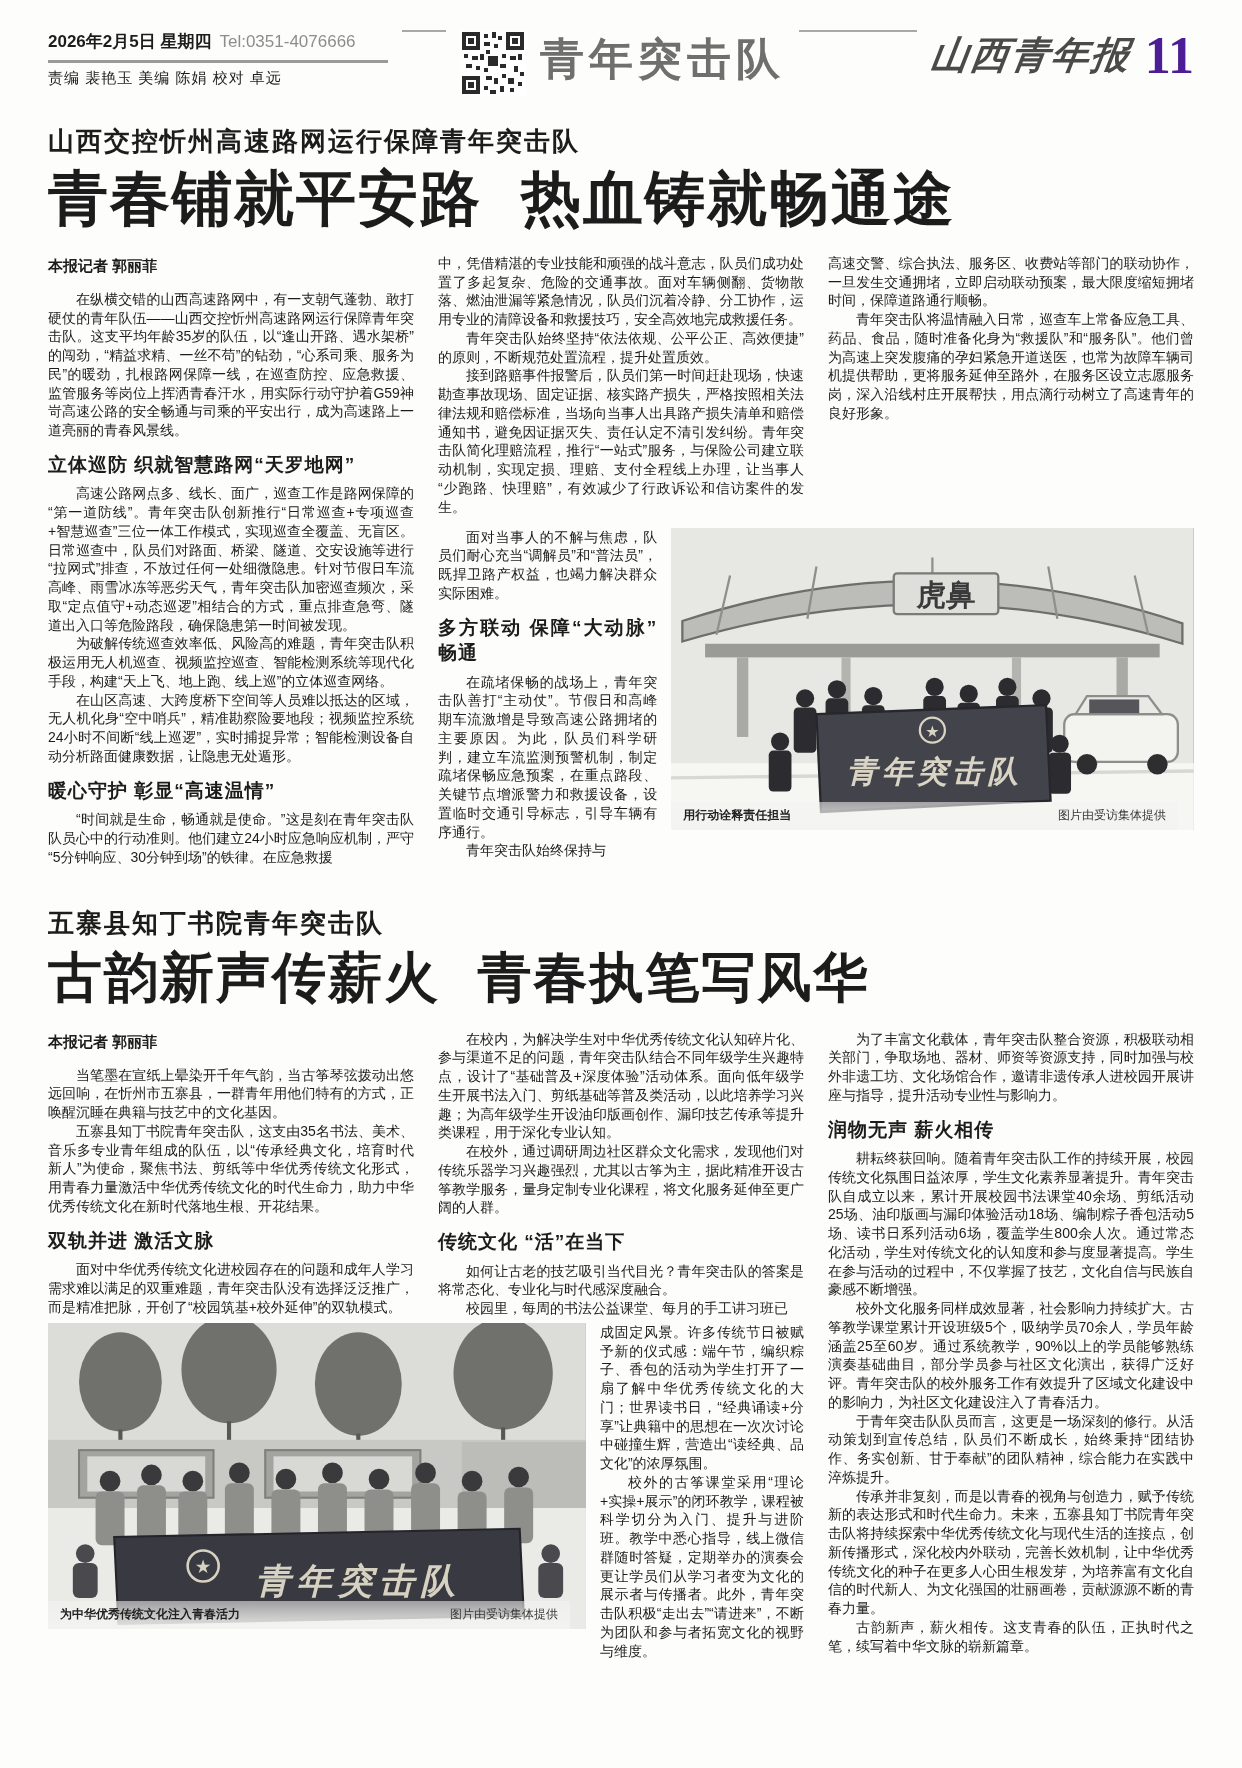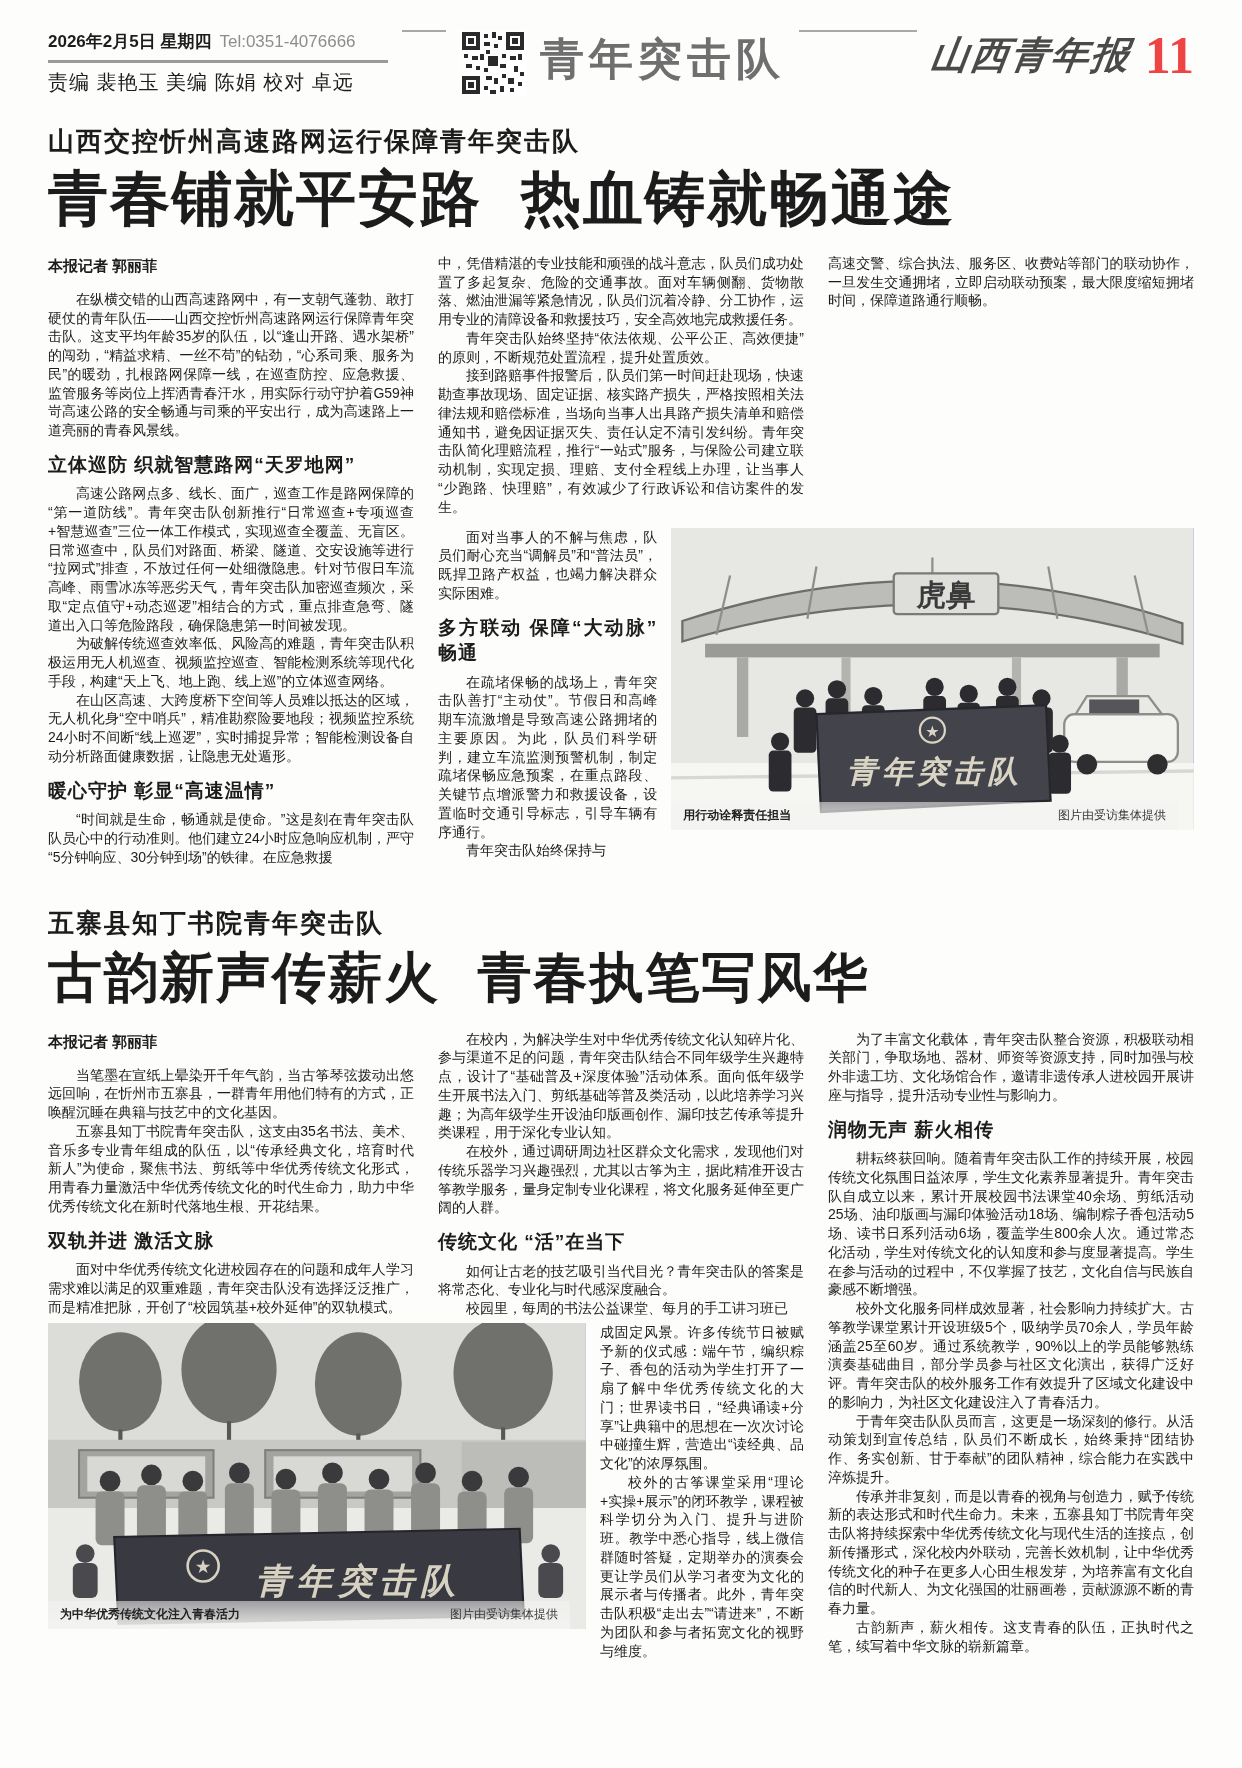--- a/index.html
+++ b/index.html
@@ -8,34 +8,34 @@
     background:#fdfdfb; color:#1c1c1c; padding:30px 48px 26px;
     font-family:"Liberation Sans","DejaVu Sans",sans-serif;
   }
 
   
   .masthead-row { display:flex; align-items:flex-start; gap:14px; margin-bottom:28px; }
   .info-block { flex:0 0 340px; }
   .date-line { font-size:17px; font-weight:700; white-space:nowrap; }
   .tel { color:#8d8d8d; font-weight:400; margin-left:8px; }
   .info-rule { height:3px; background:#9a9a9a; margin:7px 0 6px; }
-  .editors { font-size:20px; letter-spacing:1px; }
+  .editors { font-size:15px; letter-spacing:1px; }
   .rule-short { flex:0 0 44px; height:2px; background:#a8a8a8; }
   .rule-long { flex:1; height:2px; background:#a8a8a8; }
   .qr { width:66px; height:66px; flex:0 0 66px; }
   .section-title {
     font-size:44px; font-weight:800; color:#6f6f6f; letter-spacing:5px;
     white-space:nowrap; font-family:"Liberation Sans","DejaVu Sans",sans-serif;
   }
   .brand {
     font-size:38px; font-weight:700; font-style:italic; color:#4a4a4a;
     font-family:"Liberation Serif","DejaVu Serif",serif;
     transform:skewX(-8deg); white-space:nowrap; letter-spacing:2px;
   }
-  .page-no { font-size:52px; font-weight:800; color:#ef4444; line-height:1;
+  .page-no { font-size:52px; font-weight:800; color:#4c1d95; line-height:1;
     font-family:"Liberation Serif","DejaVu Serif",serif; }
 
   
   .article { margin-top:6px; }
   .article + .article { margin-top:40px; }
   .kicker { font-size:26px; font-weight:800; letter-spacing:2px; margin:0 0 8px; }
   .headline {
     margin:0 0 22px; font-weight:900; letter-spacing:2px; word-spacing:22px;
     font-family:"Liberation Serif","DejaVu Serif",serif; line-height:1.08;
   }
@@ -155,20 +155,21 @@
       <div class="col c2">
         <div>
             <p class="para no-indent">中，凭借精湛的专业技能和顽强的战斗意志，队员们成功处置了多起复杂、危险的交通事故。面对车辆侧翻、货物散落、燃油泄漏等紧急情况，队员们沉着冷静、分工协作，运用专业的清障设备和救援技巧，安全高效地完成救援任务。</p>
             <p class="para">青年突击队始终坚持“依法依规、公平公正、高效便捷”的原则，不断规范处置流程，提升处置质效。</p>
             <p class="para">接到路赔事件报警后，队员们第一时间赶赴现场，快速勘查事故现场、固定证据、核实路产损失，严格按照相关法律法规和赔偿标准，当场向当事人出具路产损失清单和赔偿通知书，避免因证据灭失、责任认定不清引发纠纷。青年突击队简化理赔流程，推行“一站式”服务，与保险公司建立联动机制，实现定损、理赔、支付全程线上办理，让当事人“少跑路、快理赔”，有效减少了行政诉讼和信访案件的发生。</p>
           </div>
       </div>
       <div class="col c3">
         <div>
             <p class="para no-indent">高速交警、综合执法、服务区、收费站等部门的联动协作，一旦发生交通拥堵，立即启动联动预案，最大限度缩短拥堵时间，保障道路通行顺畅。</p>
+            <p class="para">青年突击队将温情融入日常，巡查车上常备应急工具、药品、食品，随时准备化身为“救援队”和“服务队”。他们曾为高速上突发腹痛的孕妇紧急开道送医，也常为故障车辆司机提供帮助，更将服务延伸至路外，在服务区设立志愿服务岗，深入沿线村庄开展帮扶，用点滴行动树立了高速青年的良好形象。</p>
           </div>
       </div>
 
       <div class="bottom">
         <div class="col narrow">
             <p class="para">面对当事人的不解与焦虑，队员们耐心充当“调解员”和“普法员”，既捍卫路产权益，也竭力解决群众实际困难。</p>
             <h3 class="subhead">多方联动 保障“大动脉”畅通</h3>
             <p class="para">在疏堵保畅的战场上，青年突击队善打“主动仗”。节假日和高峰期车流激增是导致高速公路拥堵的主要原因。为此，队员们科学研判，建立车流监测预警机制，制定疏堵保畅应急预案，在重点路段、关键节点增派警力和救援设备，设置临时交通引导标志，引导车辆有序通行。</p>
             <p class="para">青年突击队始终保持与</p>
           </div>

